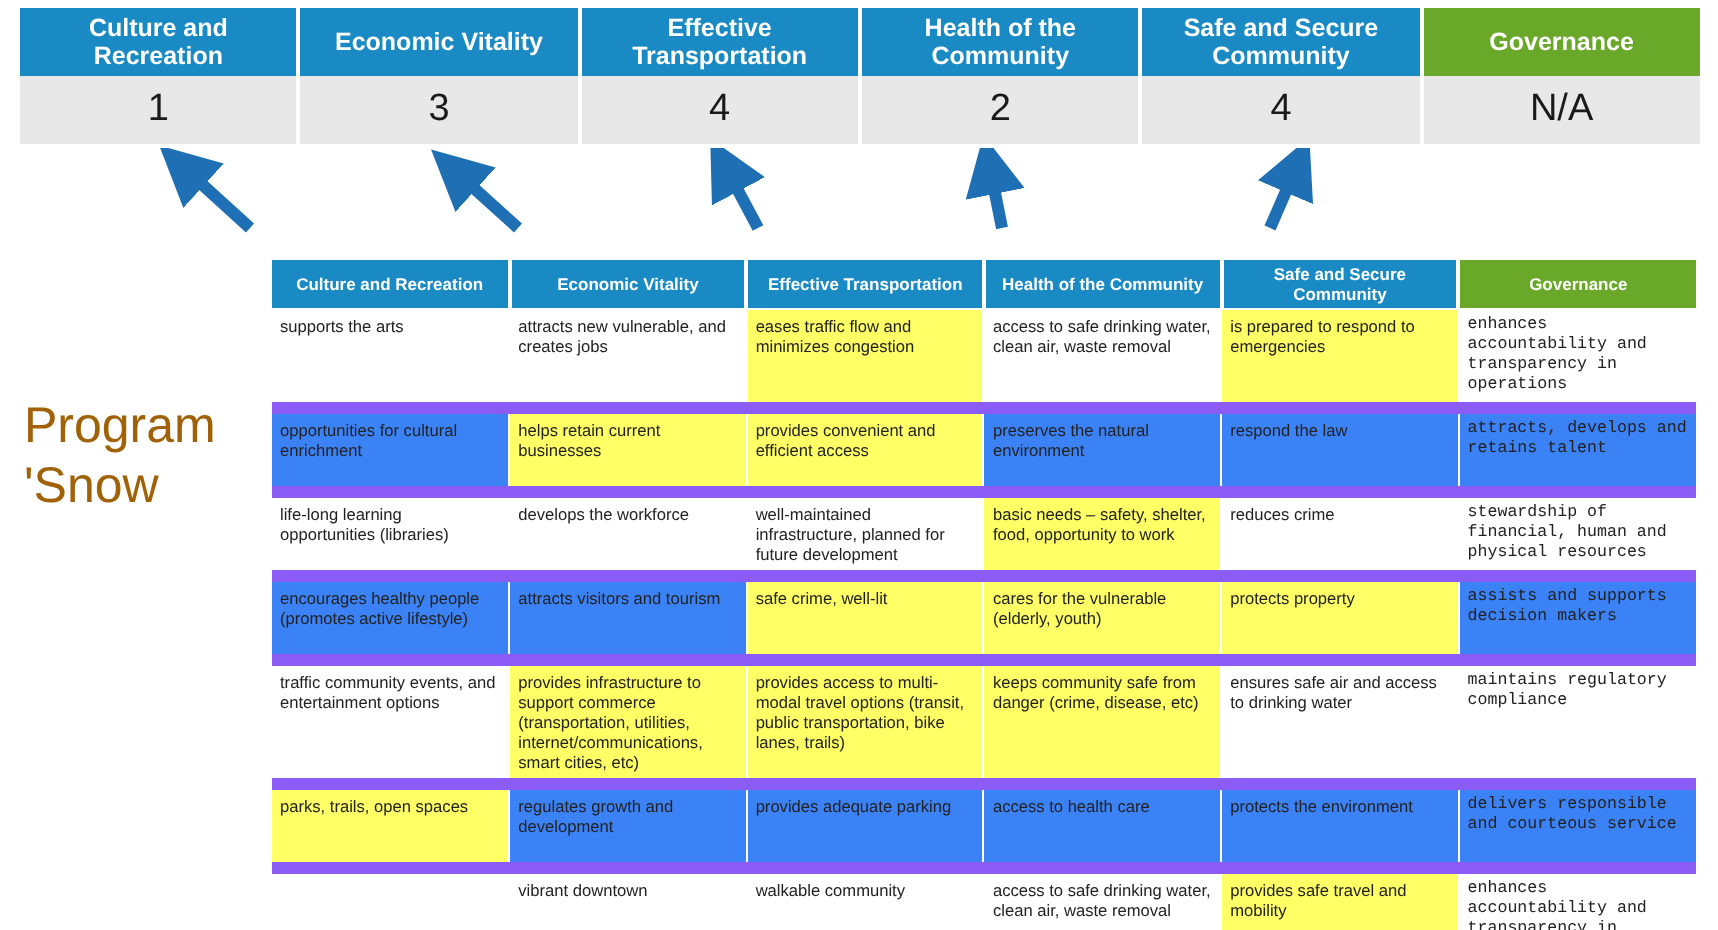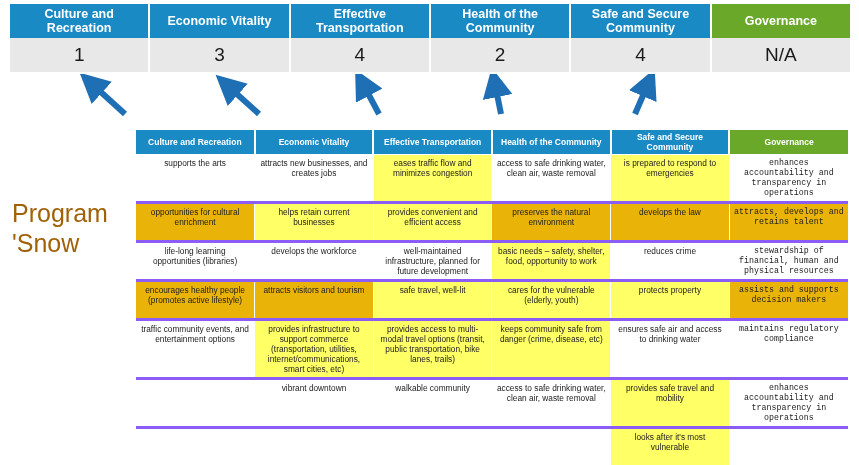--- a/index.html
+++ b/index.html
@@ -111,27 +111,26 @@
     background: #6aa829;
     border-right: none;
   }
   #matrix td {
     font-size: 8.3px;
     line-height: 10px;
     color: #222222;
     vertical-align: top;
     padding: 3px 4px;
     border-right: 1px solid #ffffff;
-    border-bottom: 3px solid #8b5cf6;
+    border-bottom: 6px solid #8b5cf6;
     background: #ffffff;
     height: 30px;
-    text-align: center;
   }
   #matrix tr.shade td {
-    background: #eab308;
+    background: #3b82f6;
   }
   #matrix td.hl {
     background: #ffff66 !important;
   }
   #matrix td.empty {
     background: #ffffff !important;
   }
   #matrix td:last-child {
     border-right: none;
     font-family: Liberation Mono, monospace;
@@ -191,58 +190,66 @@
       <th>Economic Vitality</th>
       <th>Effective Transportation</th>
       <th>Health of the Community</th>
       <th>Safe and Secure Community</th>
       <th class="governance">Governance</th>
     </tr>
   </thead>
   <tbody>
     <tr>
       <td>supports the arts</td>
-      <td>attracts new businesses, and creates jobs</td>
+      <td>attracts new vulnerable, and creates jobs</td>
       <td class="hl">eases traffic flow and minimizes congestion</td>
       <td>access to safe drinking water, clean air, waste removal</td>
       <td class="hl">is prepared to respond to emergencies</td>
       <td>enhances accountability and transparency in operations</td>
     </tr>
     <tr class="shade">
       <td>opportunities for cultural enrichment</td>
       <td class="hl">helps retain current businesses</td>
       <td class="hl">provides convenient and efficient access</td>
       <td>preserves the natural environment</td>
-      <td>develops the law</td>
+      <td>respond the law</td>
       <td>attracts, develops and retains talent</td>
     </tr>
     <tr>
       <td>life-long learning opportunities (libraries)</td>
       <td>develops the workforce</td>
       <td>well-maintained infrastructure, planned for future development</td>
       <td class="hl">basic needs – safety, shelter, food, opportunity to work</td>
       <td>reduces crime</td>
       <td>stewardship of financial, human and physical resources</td>
     </tr>
     <tr class="shade">
       <td>encourages healthy people (promotes active lifestyle)</td>
       <td>attracts visitors and tourism</td>
-      <td class="hl">safe travel, well-lit</td>
+      <td class="hl">safe crime, well-lit</td>
       <td class="hl">cares for the vulnerable (elderly, youth)</td>
       <td class="hl">protects property</td>
       <td>assists and supports decision makers</td>
     </tr>
     <tr>
       <td>traffic community events, and entertainment options</td>
       <td class="hl">provides infrastructure to support commerce (transportation, utilities, internet/communications, smart cities, etc)</td>
       <td class="hl">provides access to multi-modal travel options (transit, public transportation, bike lanes, trails)</td>
       <td class="hl">keeps community safe from danger (crime, disease, etc)</td>
       <td>ensures safe air and access to drinking water</td>
       <td>maintains regulatory compliance</td>
     </tr>
+    <tr class="shade">
+      <td class="hl">parks, trails, open spaces</td>
+      <td>regulates growth and development</td>
+      <td>provides adequate parking</td>
+      <td>access to health care</td>
+      <td>protects the environment</td>
+      <td>delivers responsible and courteous service</td>
+    </tr>
     <tr>
       <td class="empty"></td>
       <td>vibrant downtown</td>
       <td>walkable community</td>
       <td>access to safe drinking water, clean air, waste removal</td>
       <td class="hl">provides safe travel and mobility</td>
       <td>enhances accountability and transparency in operations</td>
     </tr>
     <tr class="blank">
       <td class="empty"></td>

